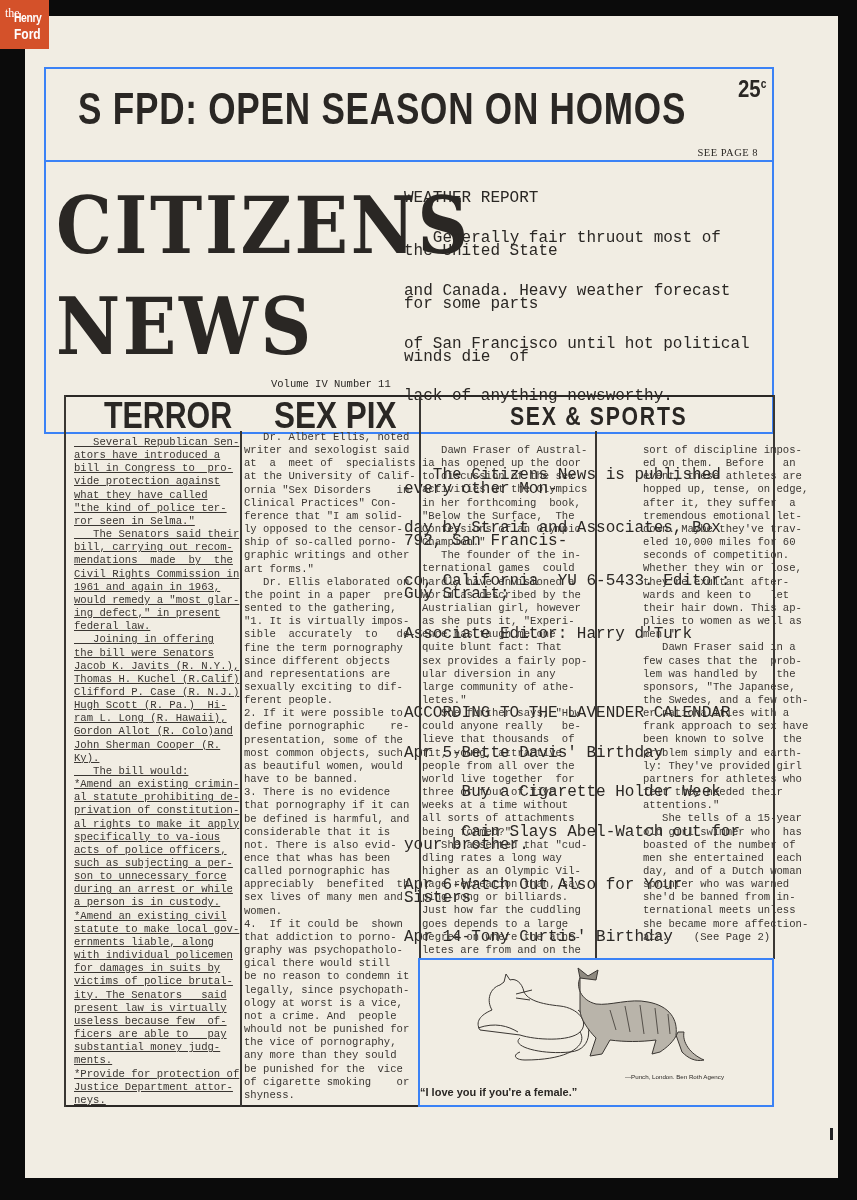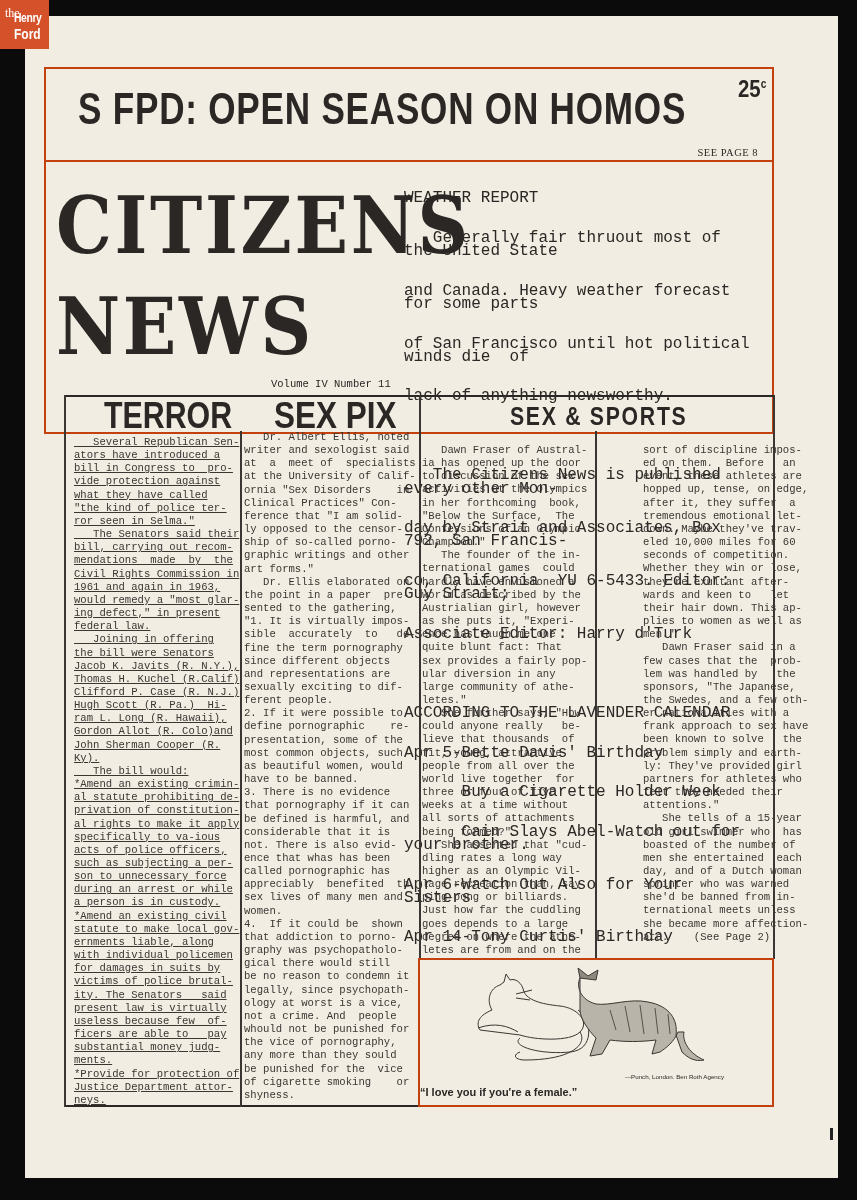--- a/index.html
+++ b/index.html
@@ -11,21 +11,21 @@
   .logo {
     position:absolute; left:0; top:0; width:49px; height:49px; background:#d4512a;
     color:#fff; font-family:"Liberation Sans", sans-serif; z-index:5;
   }
   .logo .the { position:absolute; left:5px; top:6px; font-size:12px; font-family:"Liberation Serif", serif; }
   .logo .henry { position:absolute; left:14px; top:10px; font-size:13px; font-weight:bold; letter-spacing:-0.5px; transform:scaleX(0.8); transform-origin:left; }
   .logo .ford { position:absolute; left:14px; top:25px; font-size:15px; font-weight:bold; transform:scaleX(0.8); transform-origin:left; }
   .paper {
     position:absolute; left:25px; top:16px; width:813px; height:1162px; background:#f1ede3;
   }
-  .frame { position:absolute; border:2px solid #c2410c; box-sizing:border-box; }
+  .frame { position:absolute; border:2px solid #3b82f6; box-sizing:border-box; }
   .banner { left:44px; top:67px; width:730px; height:95px; }
   .banner-headline {
     position:absolute; left:32px; top:14px; font-family:"Liberation Sans", sans-serif; font-weight:bold;
     font-size:45px; letter-spacing:1px; transform:scaleX(0.78); transform-origin:left; white-space:nowrap; color:#2a2724;
   }
   .banner-price { position:absolute; right:6px; top:6px; font-family:"Liberation Sans", sans-serif; font-weight:bold; font-size:24px; transform:scaleX(0.85); transform-origin:right; }
   .banner-price sup { font-size:12px; vertical-align:top; position:relative; top:2px; }
   .banner-seepage { position:absolute; right:14px; bottom:2px; font-family:"Liberation Serif", serif; font-size:10.5px; letter-spacing:0.5px;margin-left:47px; }
   .masthead { left:44px; top:160px; width:730px; height:274px; }
   .title-line {

